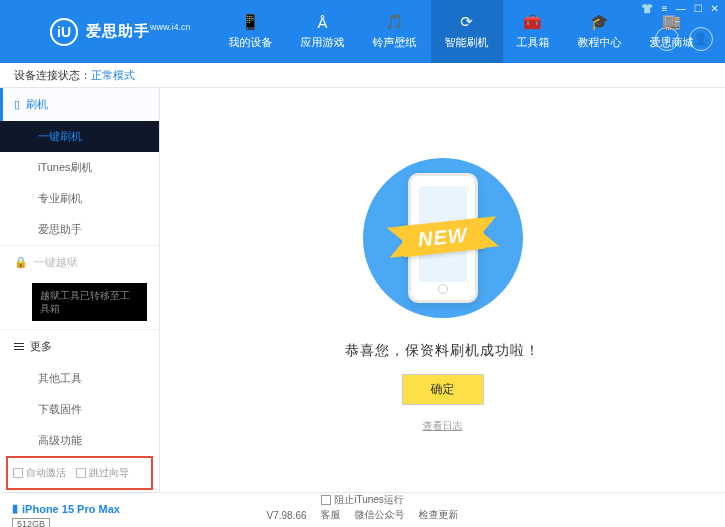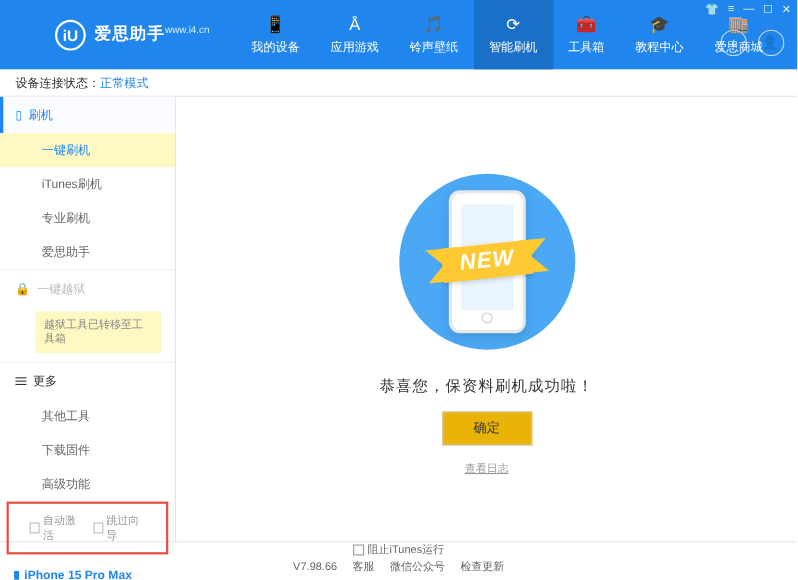--- a/index.html
+++ b/index.html
@@ -30,47 +30,47 @@
 
 .body { display: flex; height: 404px; }
 
 
 .sidebar { width: 160px; border-right: 1px solid #e5e5e5; display: flex; flex-direction: column; font-size: 11px; color: #555; }
 .side-section { border-bottom: 1px solid #f0f0f0; }
 .side-header { display: flex; align-items: center; padding: 9px 14px; gap: 6px; cursor: pointer; color: #333; }
 .side-header.active { border-left: 3px solid #2086ee; color: #2086ee; padding-left: 11px; background: #fafcff; }
 .side-header.disabled { color: #bbb; }
 .side-item { padding: 8px 14px 8px 38px; cursor: pointer; color: #666; }
-.side-item.active { color: #2086ee; background: #fef9c3; }
-.side-item.boxed { background: #fef9c3; color: #888; margin: 4px 12px 8px 32px; padding: 6px 8px; line-height: 1.3; font-size: 10px; }
+.side-item.active { color: #2086ee; background: #0f172a; }
+.side-item.boxed { background: #000000; color: #888; margin: 4px 12px 8px 32px; padding: 6px 8px; line-height: 1.3; font-size: 10px; }
 .hamburger { display: inline-flex; flex-direction: column; gap: 2px; }
 .hamburger span { width: 10px; height: 1px; background: currentColor; }
 
-.checkbox-row { padding: 8px 19px; border: 2px solid #e74c3c; margin: auto 6px 6px 6px; display: flex; gap: 10px; font-size: 10px; color: #999; }
+.checkbox-row { padding: 8px 5px; border: 2px solid #e74c3c; margin: auto 6px 6px 6px; display: flex; gap: 10px; font-size: 10px; color: #999; }
 .cb { display: flex; align-items: center; gap: 3px; cursor: pointer; }
 .cb .box { width: 10px; height: 10px; border: 1px solid #bbb; }
 
 .device-info { padding: 6px 12px 8px; font-size: 10px; }
 .device-name { color: #2086ee; font-weight: bold; font-size: 11px; display: flex; align-items: center; gap: 4px; }
 .storage-badge { display: inline-block; border: 1px solid #999; padding: 0 4px; font-size: 9px; color: #666; margin-top: 3px; }
 
 
 .main { flex: 1; display: flex; flex-direction: column; align-items: center; justify-content: center; gap: 14px; position: relative; }
 .illustration { width: 180px; height: 180px; position: relative; display: flex; align-items: center; justify-content: center; }
 .blue-circle { width: 160px; height: 160px; background: #4aa8f5; border-radius: 50%; position: absolute; }
 .phone { width: 70px; height: 130px; background: #fff; border-radius: 10px; border: 3px solid #e8e8e8; position: relative; z-index: 2; box-shadow: 0 4px 10px rgba(0,0,0,0.1); }
 .phone::before { content: ""; position: absolute; top: 10px; left: 8px; right: 8px; bottom: 18px; background: #eaf4fd; border-radius: 3px; }
 .phone::after { content: ""; position: absolute; bottom: 6px; left: 50%; transform: translateX(-50%); width: 8px; height: 8px; border: 1px solid #ccc; border-radius: 50%; }
 .ribbon { position: absolute; z-index: 3; background: #ffc933; color: #fff; font-weight: bold; font-size: 20px; padding: 4px 16px; transform: rotate(-6deg); letter-spacing: 1px; box-shadow: 0 2px 4px rgba(0,0,0,0.15); font-style: italic; }
 .ribbon::before, .ribbon::after { content: ""; position: absolute; top: 0; width: 0; height: 0; border: 15px solid #ffc933; }
 .ribbon::before { left: -14px; border-left-color: transparent; }
 .ribbon::after { right: -14px; border-right-color: transparent; }
 
 .success-msg { font-size: 14px; color: #333; letter-spacing: 1px; }
-.ok-btn { border: 1px solid #ccc; background: #eab308; padding: 6px 28px; font-size: 12px; cursor: pointer; color: #333; }
+.ok-btn { border: 1px solid #ccc; background: #fde047; padding: 6px 28px; font-size: 12px; cursor: pointer; color: #333; }
 .log-link { font-size: 10px; color: #999; text-decoration: underline; cursor: pointer; }
 
 
 .footer { height: 30px; border-top: 1px solid #e5e5e5; display: flex; align-items: center; padding: 0 12px; font-size: 10px; color: #666; justify-content: space-between; flex-direction: column; }
 .footer-left { display: flex; align-items: center; gap: 5px; }
 .footer-left .box { width: 10px; height: 10px; border: 1px solid #999; }
 .footer-right { display: flex; gap: 14px; align-items: center; }
 .footer-right span { cursor: pointer; }
 </style>
 </head>

